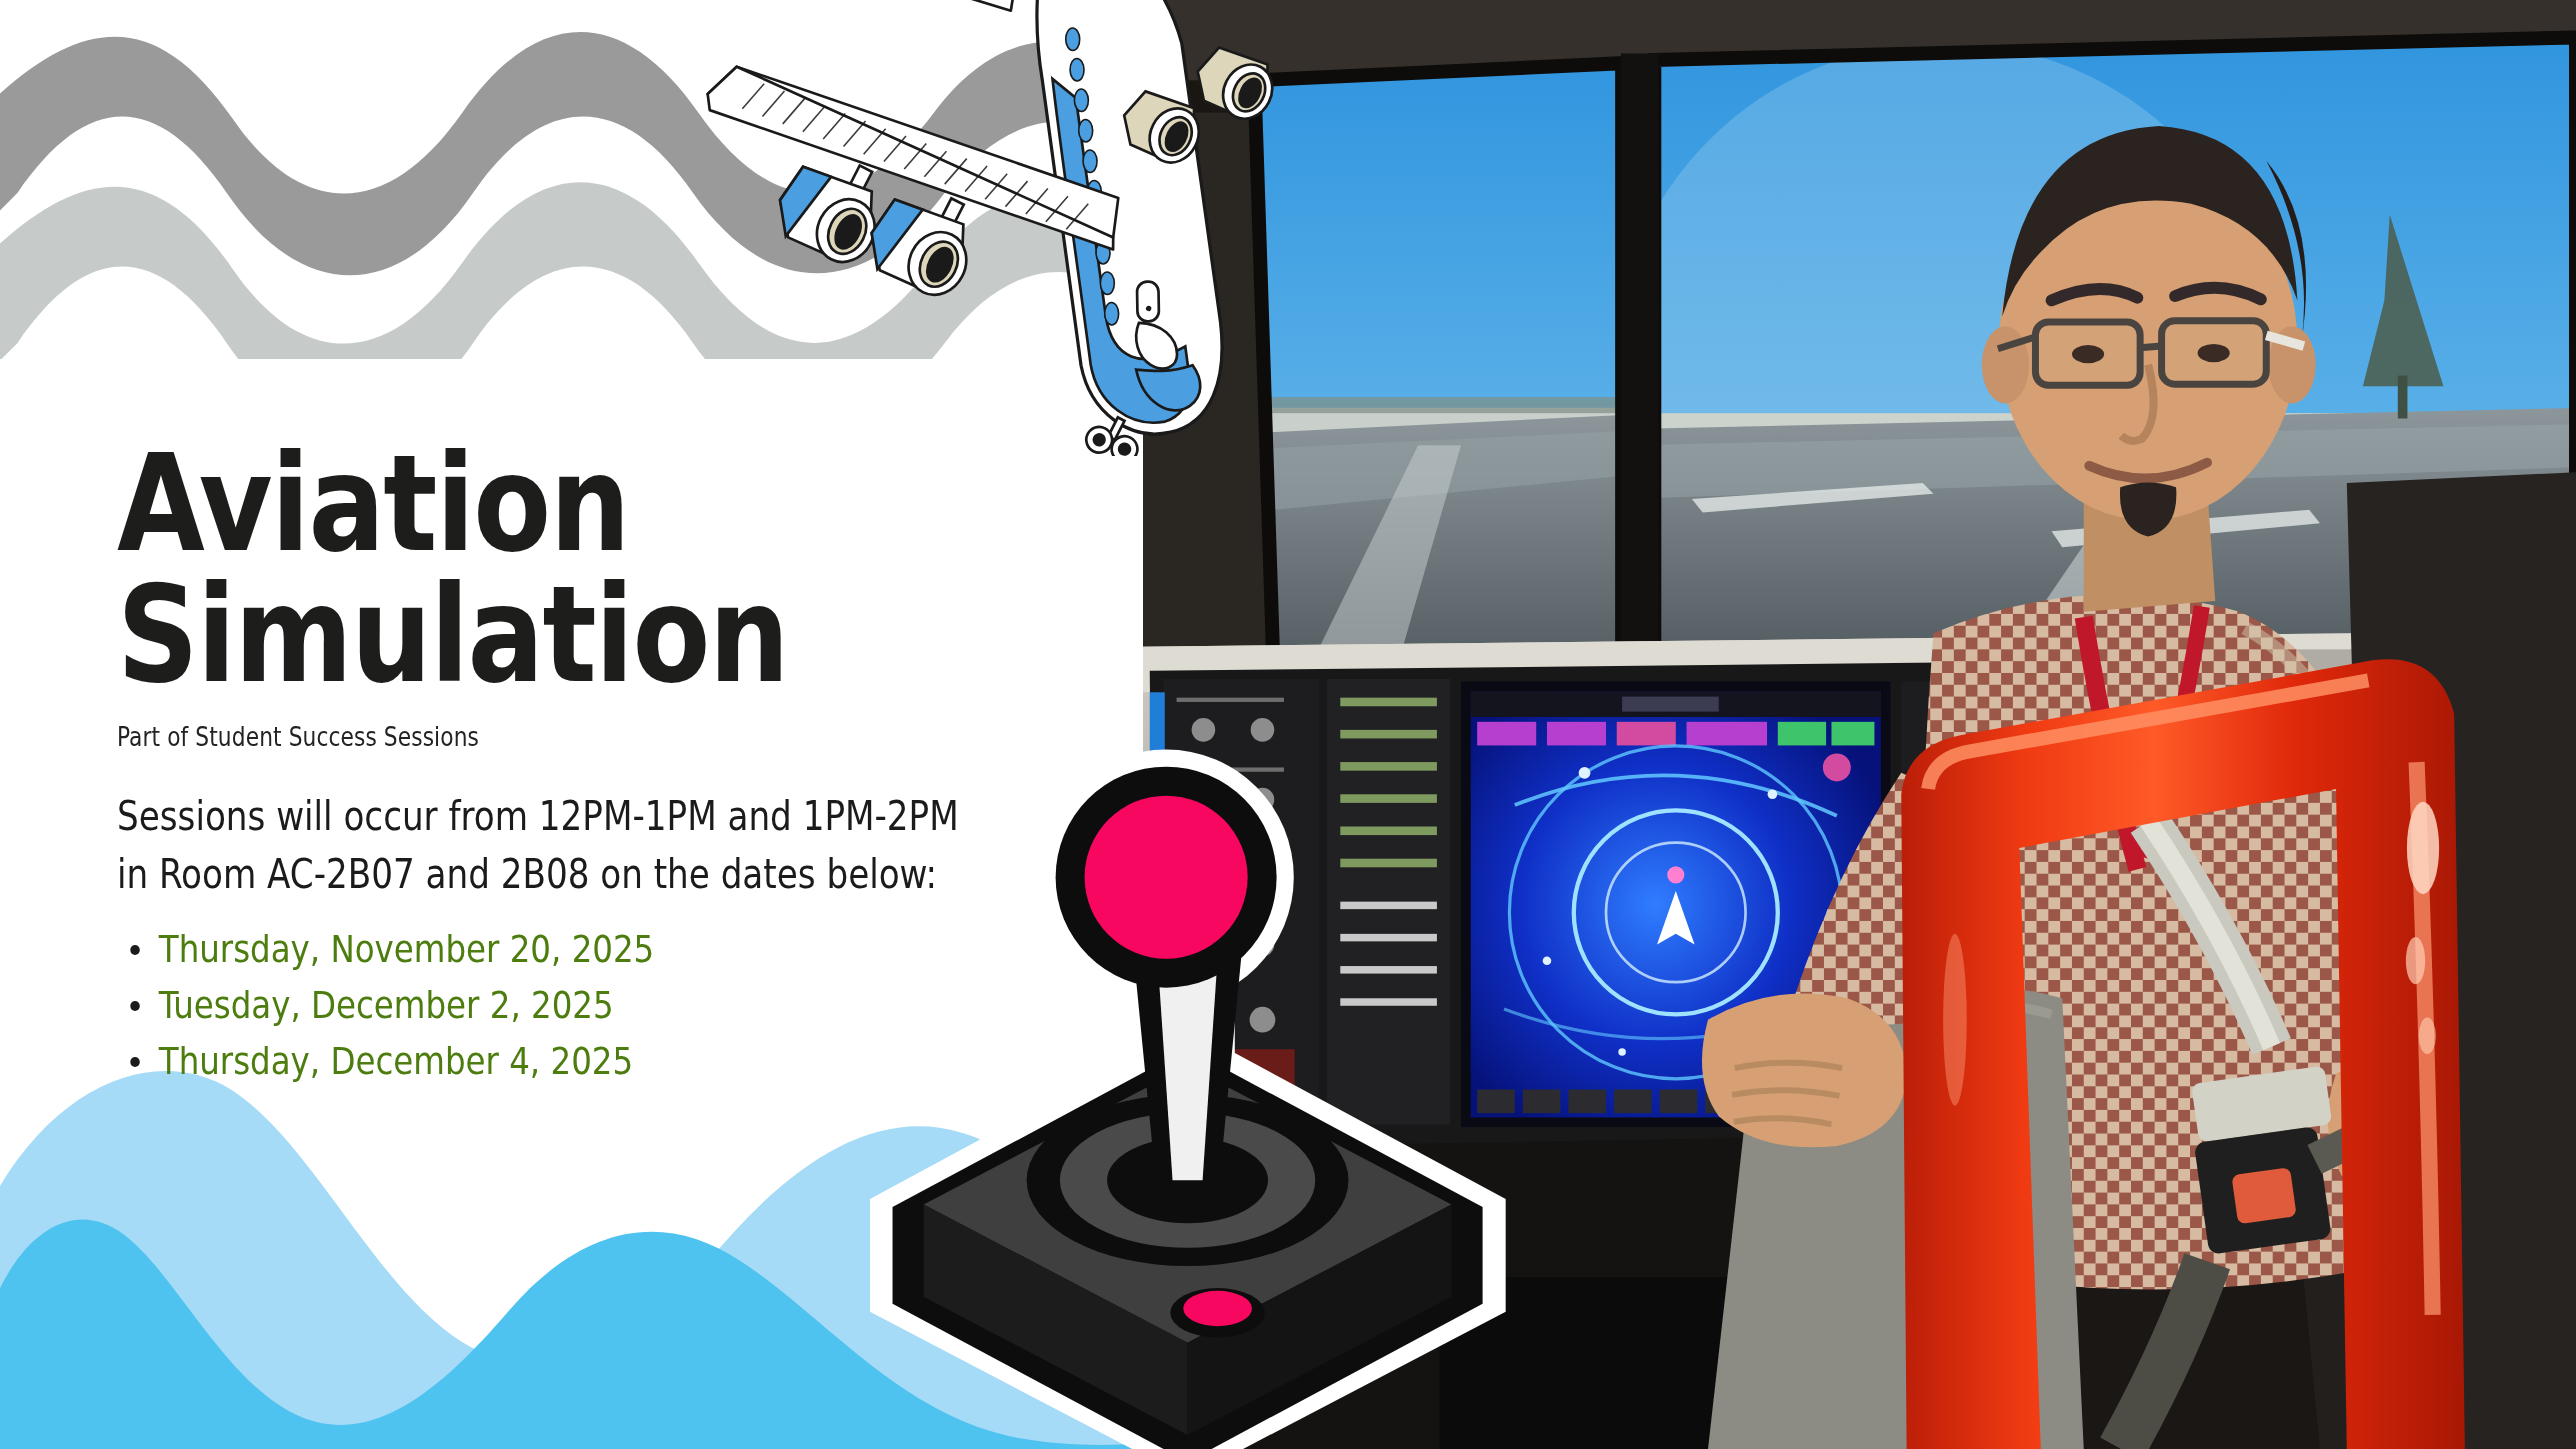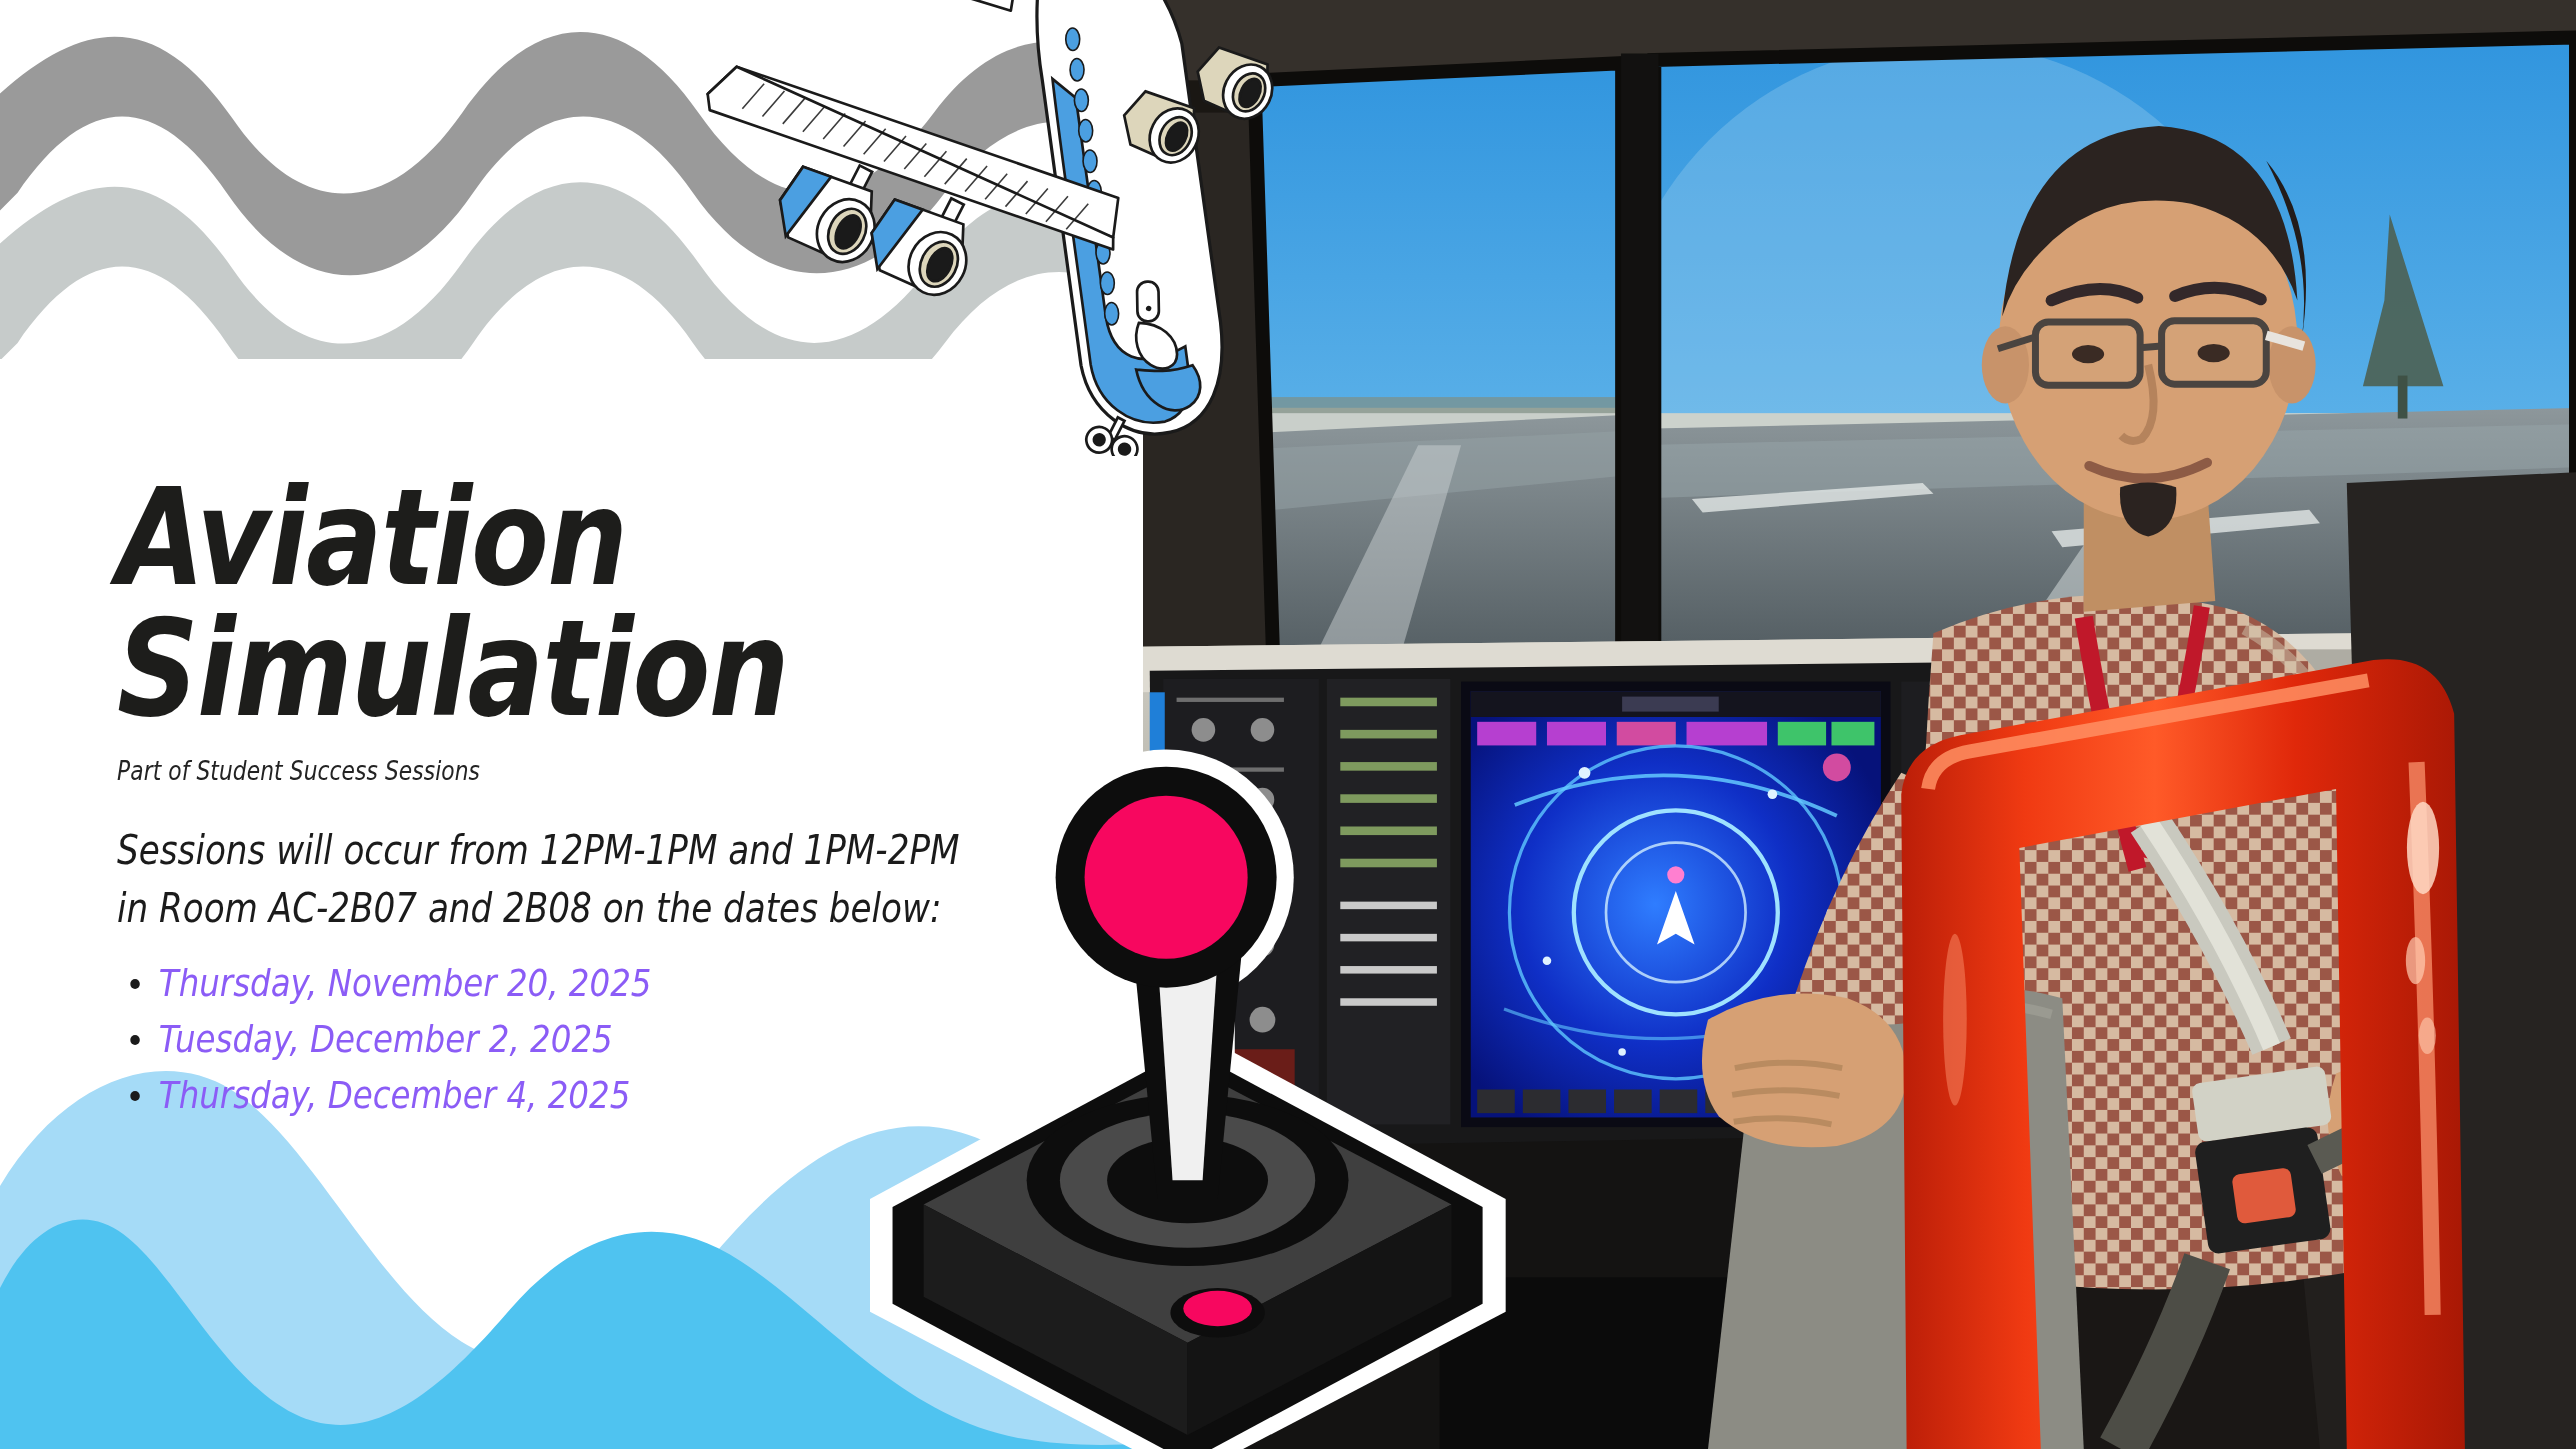--- a/index.html
+++ b/index.html
@@ -11,42 +11,42 @@
   .photo-panel{position:absolute;left:1139px;top:0;width:1437px;height:1449px;overflow:hidden;background:#2b2724;}
   .photo-svg{position:absolute;left:0;top:0;width:100%;height:100%;}
 
   
   .left-panel{position:absolute;left:0;top:0;width:1143px;height:1449px;background:#ffffff;overflow:hidden;}
 
   .gray-waves{position:absolute;left:-21.5px;top:16px;width:1342px;height:343px;}
   .blue-waves{position:absolute;left:0;bottom:0;width:1342px;height:440px;}
 
   
-  .textblock{position:absolute;left:117px;top:473px;width:912px;font-style:italic;}
+  .textblock{position:absolute;left:117px;top:439px;width:912px;}
   .title{
     font-family:"Liberation Sans Narrow","DejaVu Sans Condensed","Liberation Sans",sans-serif;
     font-weight:bold;color:#1d1d1b;font-size:134px;line-height:0.98;
     letter-spacing:-1.6px;margin:0;white-space:pre-line;
     transform:scaleX(0.94);transform-origin:left top;
   }
   .subtitle{
     font-family:"Liberation Sans Narrow","DejaVu Sans Condensed","Liberation Sans",sans-serif;
     color:#232323;font-size:26px;margin:20.4px 0 0 0;letter-spacing:0.1px;
     transform:scaleX(0.93);transform-origin:left top;
   }
   .body-line{
     font-family:"Liberation Sans Narrow","DejaVu Sans Condensed","Liberation Sans",sans-serif;
     color:#1b1b1b;font-size:40px;line-height:1.45;margin:0;
     transform:scaleX(0.95);transform-origin:left top;
   }
   .body-para{margin-top:35px;}
   .date-list{
     list-style:none;margin:18px 0 0 0;padding:0;
     font-family:"Liberation Sans Narrow","DejaVu Sans Condensed","Liberation Sans",sans-serif;
-    color:#8b5cf6;font-size:38px;line-height:1.48;
+    color:#4d7c0f;font-size:38px;line-height:1.48;
   }
   .date-list li{position:relative;padding-left:44px;transform:scaleX(0.95);transform-origin:left top;}
   .date-list li::before{
     content:"";position:absolute;left:14px;top:23.6px;
     width:10.2px;height:10.2px;border-radius:50%;background:#1b1b1b;
   }
 
   
   .plane{position:absolute;left:547px;top:-252px;width:837px;height:708px;
          transform:rotate(0deg);pointer-events:none;}

